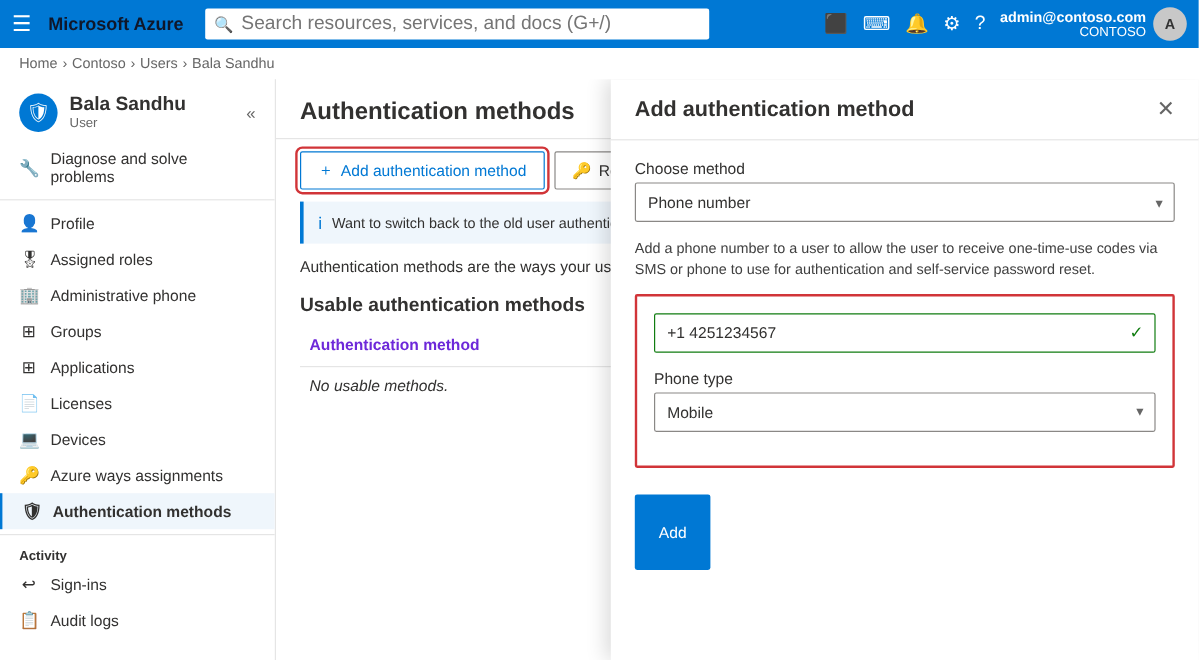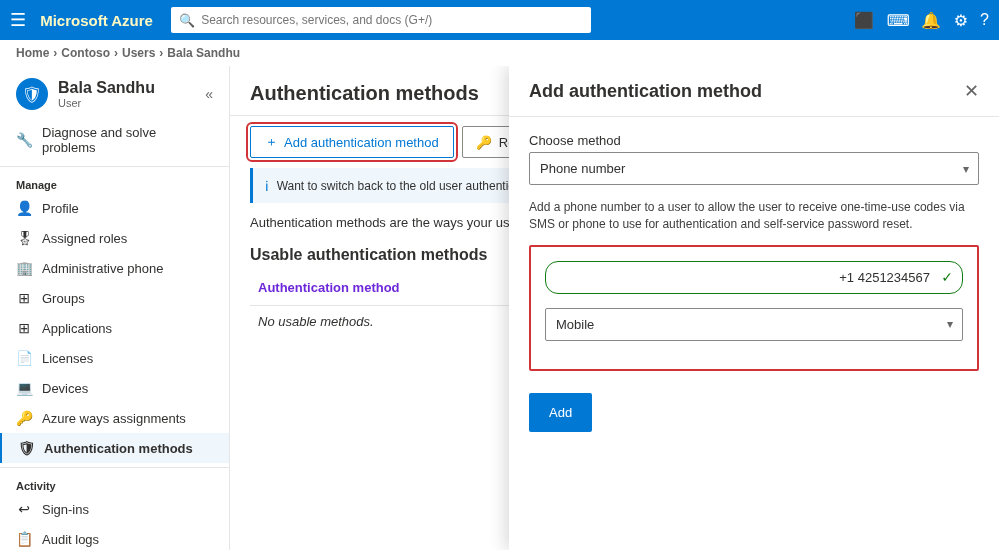--- a/index.html
+++ b/index.html
@@ -4,37 +4,37 @@
   <style>
     * { box-sizing: border-box; margin: 0; padding: 0; }
     body { font-family: 'Segoe UI', Arial, sans-serif; font-size: 13px; color: #333; background: #fff; overflow: hidden; }
 
     
     .top-nav {
       display: flex; align-items: center; background: #0078d4; height: 40px;
       padding: 0 10px; gap: 8px; position: relative; z-index: 10;
     }
     .nav-hamburger { color: #fff; font-size: 18px; cursor: pointer; margin-right: 6px; }
-    .nav-logo { color: #fef9c3; font-weight: 700; font-size: 15px; white-space: nowrap; margin-right: 10px; }
+    .nav-logo { color: #0f172a; font-weight: 700; font-size: 15px; white-space: nowrap; margin-right: 10px; }
     .nav-search {
       display: flex; align-items: center; background: #fff; border-radius: 2px;
       height: 26px; flex: 1; max-width: 420px; padding: 0 8px; gap: 6px;
     }
-    .nav-search input { border: none; outline: none; font-size: 12px; color: #333; width: 100%; }
+    .nav-search input { border: none; outline: none; font-size: 16px; color: #333; width: 100%; }
     .nav-search-icon { color: #666; font-size: 13px; }
     .nav-icons { display: flex; align-items: center; gap: 12px; margin-left: auto; }
     .nav-icon { color: #fff; font-size: 16px; cursor: pointer; }
     .nav-user { display: flex; align-items: center; gap: 6px; cursor: pointer; }
     .nav-user-text { color: #fff; font-size: 11px; text-align: right; }
     .nav-user-name { font-weight: 600; font-size: 12px; }
     .nav-avatar { width: 28px; height: 28px; border-radius: 50%; background: #c8c8c8; display: flex; align-items: center; justify-content: center; font-size: 12px; font-weight: 600; color: #333; }
 
     
     .breadcrumb { padding: 6px 16px; font-size: 12px; color: #0078d4; display: flex; align-items: center; gap: 4px; background: #fff; }
-    .breadcrumb span { color: #666; font-weight: bold; }
+    .breadcrumb span { color: #666; }
 
     
     .main-layout { display: flex; height: calc(552px - 40px - 28px); }
 
     
     .sidebar { width: 230px; border-right: 1px solid #e5e5e5; overflow-y: auto; flex-shrink: 0; background: #fff; }
     .sidebar-header { padding: 12px 16px 8px; display: flex; align-items: center; gap: 10px; }
     .sidebar-shield { width: 32px; height: 32px; background: #0078d4; border-radius: 50%; display: flex; align-items: center; justify-content: center; color: #fff; font-size: 16px; }
     .sidebar-title-block {}
     .sidebar-title { font-size: 16px; font-weight: 600; color: #323130; }
@@ -104,46 +104,53 @@
     }
     .select-chevron { position: absolute; right: 10px; top: 50%; transform: translateY(-50%); color: #666; font-size: 12px; pointer-events: none; }
 
     .form-hint { font-size: 12px; color: #404040; margin: 6px 0 12px; line-height: 1.4; }
 
     .highlight-box { border: 2px solid #d13438; padding: 14px; border-radius: 2px; margin-bottom: 14px; }
 
     .input-wrapper { position: relative; }
     .form-input {
       width: 100%; padding: 8px 32px 8px 10px; border: 1px solid #8a8886;
-      font-size: 13px; color: #323130; border-radius: 13px; outline: none; text-align: right;
+      font-size: 13px; color: #323130; border-radius: 2px; outline: none;
     }
     .form-input.valid { border-color: #107c10; }
     .input-check { position: absolute; right: 10px; top: 50%; transform: translateY(-50%); color: #107c10; font-size: 14px; }
 
     .btn-add {
-      background: #0078d4; color: #fff; border: none; padding: 12px 20px;
+      background: #0078d4; color: #fff; border: none; padding: 24px 20px;
       font-size: 13px; cursor: pointer; border-radius: 2px; margin-top: 8px;
     }
   </style>
 </head>
 <body>
 
 <nav class="top-nav">
   <span class="nav-hamburger">☰</span>
   <span class="nav-logo">Microsoft Azure</span>
   <div class="nav-search">
     <span class="nav-search-icon">🔍</span>
     <input type="text" placeholder="Search resources, services, and docs (G+/)" style="">
   </div>
   <div class="nav-icons">
     <span class="nav-icon">⬛</span>
     <span class="nav-icon">⌨</span>
     <span class="nav-icon">🔔</span>
     <span class="nav-icon">⚙</span>
     <span class="nav-icon">?</span>
+    <div class="nav-user">
+      <div class="nav-user-text">
+        <div class="nav-user-name">admin@contoso.com</div>
+        <div>CONTOSO</div>
+      </div>
+      <div class="nav-avatar">A</div>
+    </div>
   </div>
 </nav>
 
 <div class="breadcrumb">
   <span>Home</span>
   <span>›</span>
   <span>Contoso</span>
   <span>›</span>
   <span>Users</span>
   <span>›</span>
@@ -163,21 +170,20 @@
       </div>
       <span class="sidebar-collapse-btn">«</span>
     </div>
 
     <div class="sidebar-nav">
       <div class="sidebar-diagnose">
         <span class="sidebar-item-icon">🔧</span>
         <span>Diagnose and solve problems</span>
       </div>
       <hr class="sidebar-divider">
-      <div class="sidebar-section">Manage</div>
 
       <div class="sidebar-item">
         <span class="sidebar-item-icon">👤</span>
         <span>Profile</span>
       </div>
       <div class="sidebar-item">
         <span class="sidebar-item-icon">🎖</span>
         <span>Assigned roles</span>
       </div>
       <div class="sidebar-item">
@@ -276,20 +282,21 @@
 
         <div class="highlight-box">
           <div class="form-group">
             <div class="input-wrapper">
               <input type="text" class="form-input valid" value="+1 4251234567" style="">
               <span class="input-check">✓</span>
             </div>
           </div>
 
           <div class="form-group">
+            <label class="form-label">Phone type</label>
             <div class="select-wrapper">
               <select class="form-select">
                 <option>Mobile</option>
                 <option>Alternate mobile</option>
                 <option>Office</option>
               </select>
               <span class="select-chevron">▾</span>
             </div>
           </div>
         </div>

